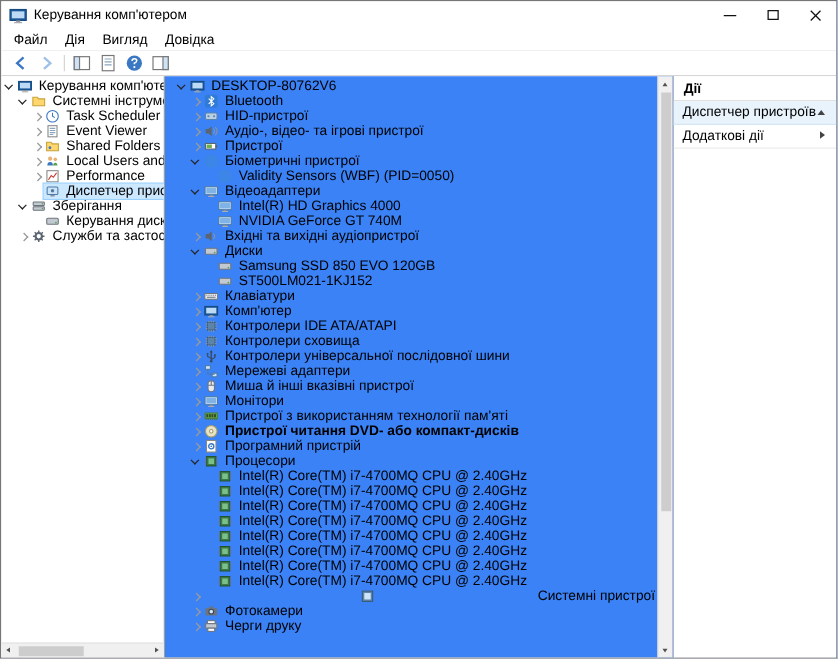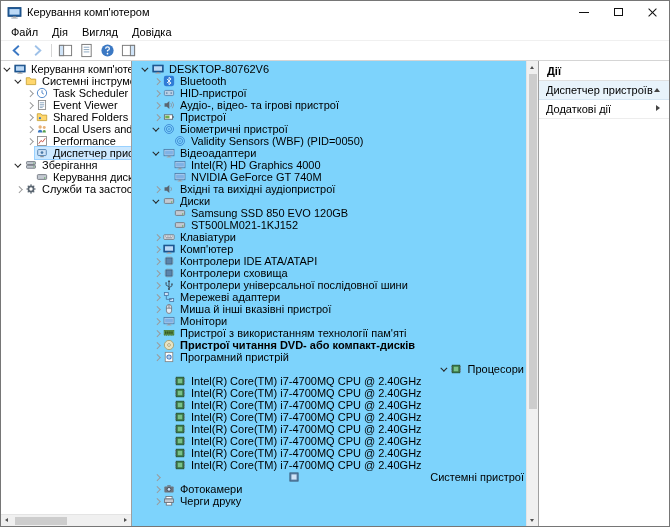--- a/index.html
+++ b/index.html
@@ -25,21 +25,21 @@
   .menubar{height:18px;flex:none;display:flex;align-items:center;padding-left:3px;border-bottom:1px solid #f0f0f0;background:#fff}
   .menu-item{padding:1px 7px;white-space:nowrap}
   .toolbar{height:20px;flex:none;display:flex;align-items:center;padding-left:5px;border-bottom:1px solid #d5d5d5;background:#fff}
   .tb-btn{width:21px;height:18px;display:flex;align-items:center;justify-content:center}
   .tb-btn svg{width:15px;height:15px;display:block}
   .tb-sep{width:1px;height:13px;background:#d5d5d5;margin:0 3px}
 
   
   .main{flex:1;display:flex;min-height:0}
   .left-pane{width:131px;flex:none;border-right:1px solid #9f9f9f;display:flex;flex-direction:column;overflow:hidden;background:#fff}
-  .mid-pane{flex:1;min-width:0;display:flex;border-right:1px solid #9f9f9f;background:#7dd3fc}
+  .mid-pane{flex:1;min-width:0;display:flex;border-right:1px solid #9f9f9f;background:#3b82f6}
   .right-pane{width:130px;flex:none;display:flex;flex-direction:column;background:#fff}
 
   .tree{flex:1;overflow:hidden;padding-top:2px;padding-left:2px}
   .tree.mid{padding-left:9px}
   .trow{height:12px;display:flex;align-items:center;white-space:nowrap}
   .expander{width:10px;height:10px;flex:none;position:relative}
   .expander.collapsed::before{content:"";position:absolute;left:2.5px;top:2.5px;width:3.5px;height:3.5px;border-right:1px solid #9a9a9a;border-top:1px solid #9a9a9a;transform:rotate(45deg)}
   .expander.expanded::before{content:"";position:absolute;left:2px;top:1.5px;width:3.5px;height:3.5px;border-right:1px solid #262626;border-top:1px solid #262626;transform:rotate(135deg)}
   .ticon{width:13px;height:12px;flex:none;display:flex;align-items:center;justify-content:center;margin-right:3px}
   .ticon svg{width:12px;height:12px;display:block}
@@ -556,21 +556,21 @@
             <span class="expander collapsed"></span>
             <span class="ticon">
               <svg viewBox="0 0 14 14">
                 <rect x="2.6" y="1.6" width="8.8" height="10.8" fill="#fff" stroke="#888"></rect>
                 <circle cx="7" cy="7" r="2.4" fill="none" stroke="#3b78c3" stroke-width="1.3"></circle>
                 <circle cx="7" cy="7" r="0.8" fill="#3b78c3"></circle>
               </svg>
             </span>
             <span class="tlabel">Програмний пристрій</span>
           </div>
-          <div class="trow" style="padding-left: 11px; justify-content: flex-end;">
+          <div class="trow" style="padding-left: 11px;">
             <span class="expander expanded"></span>
             <span class="ticon">
               <svg viewBox="0 0 14 14">
                 <rect x="2.6" y="2.6" width="8.8" height="8.8" fill="#3a7a44" stroke="#265230"></rect>
                 <rect x="4.4" y="4.4" width="5.2" height="5.2" fill="#79c08a"></rect>
                 <path d="M1.2 4.2h1.4M1.2 6h1.4M1.2 7.8h1.4M1.2 9.6h1.4M11.4 4.2h1.4M11.4 6h1.4M11.4 7.8h1.4M11.4 9.6h1.4" stroke="#6e747d"></path>
               </svg>
             </span>
             <span class="tlabel">Процесори</span>
           </div>

